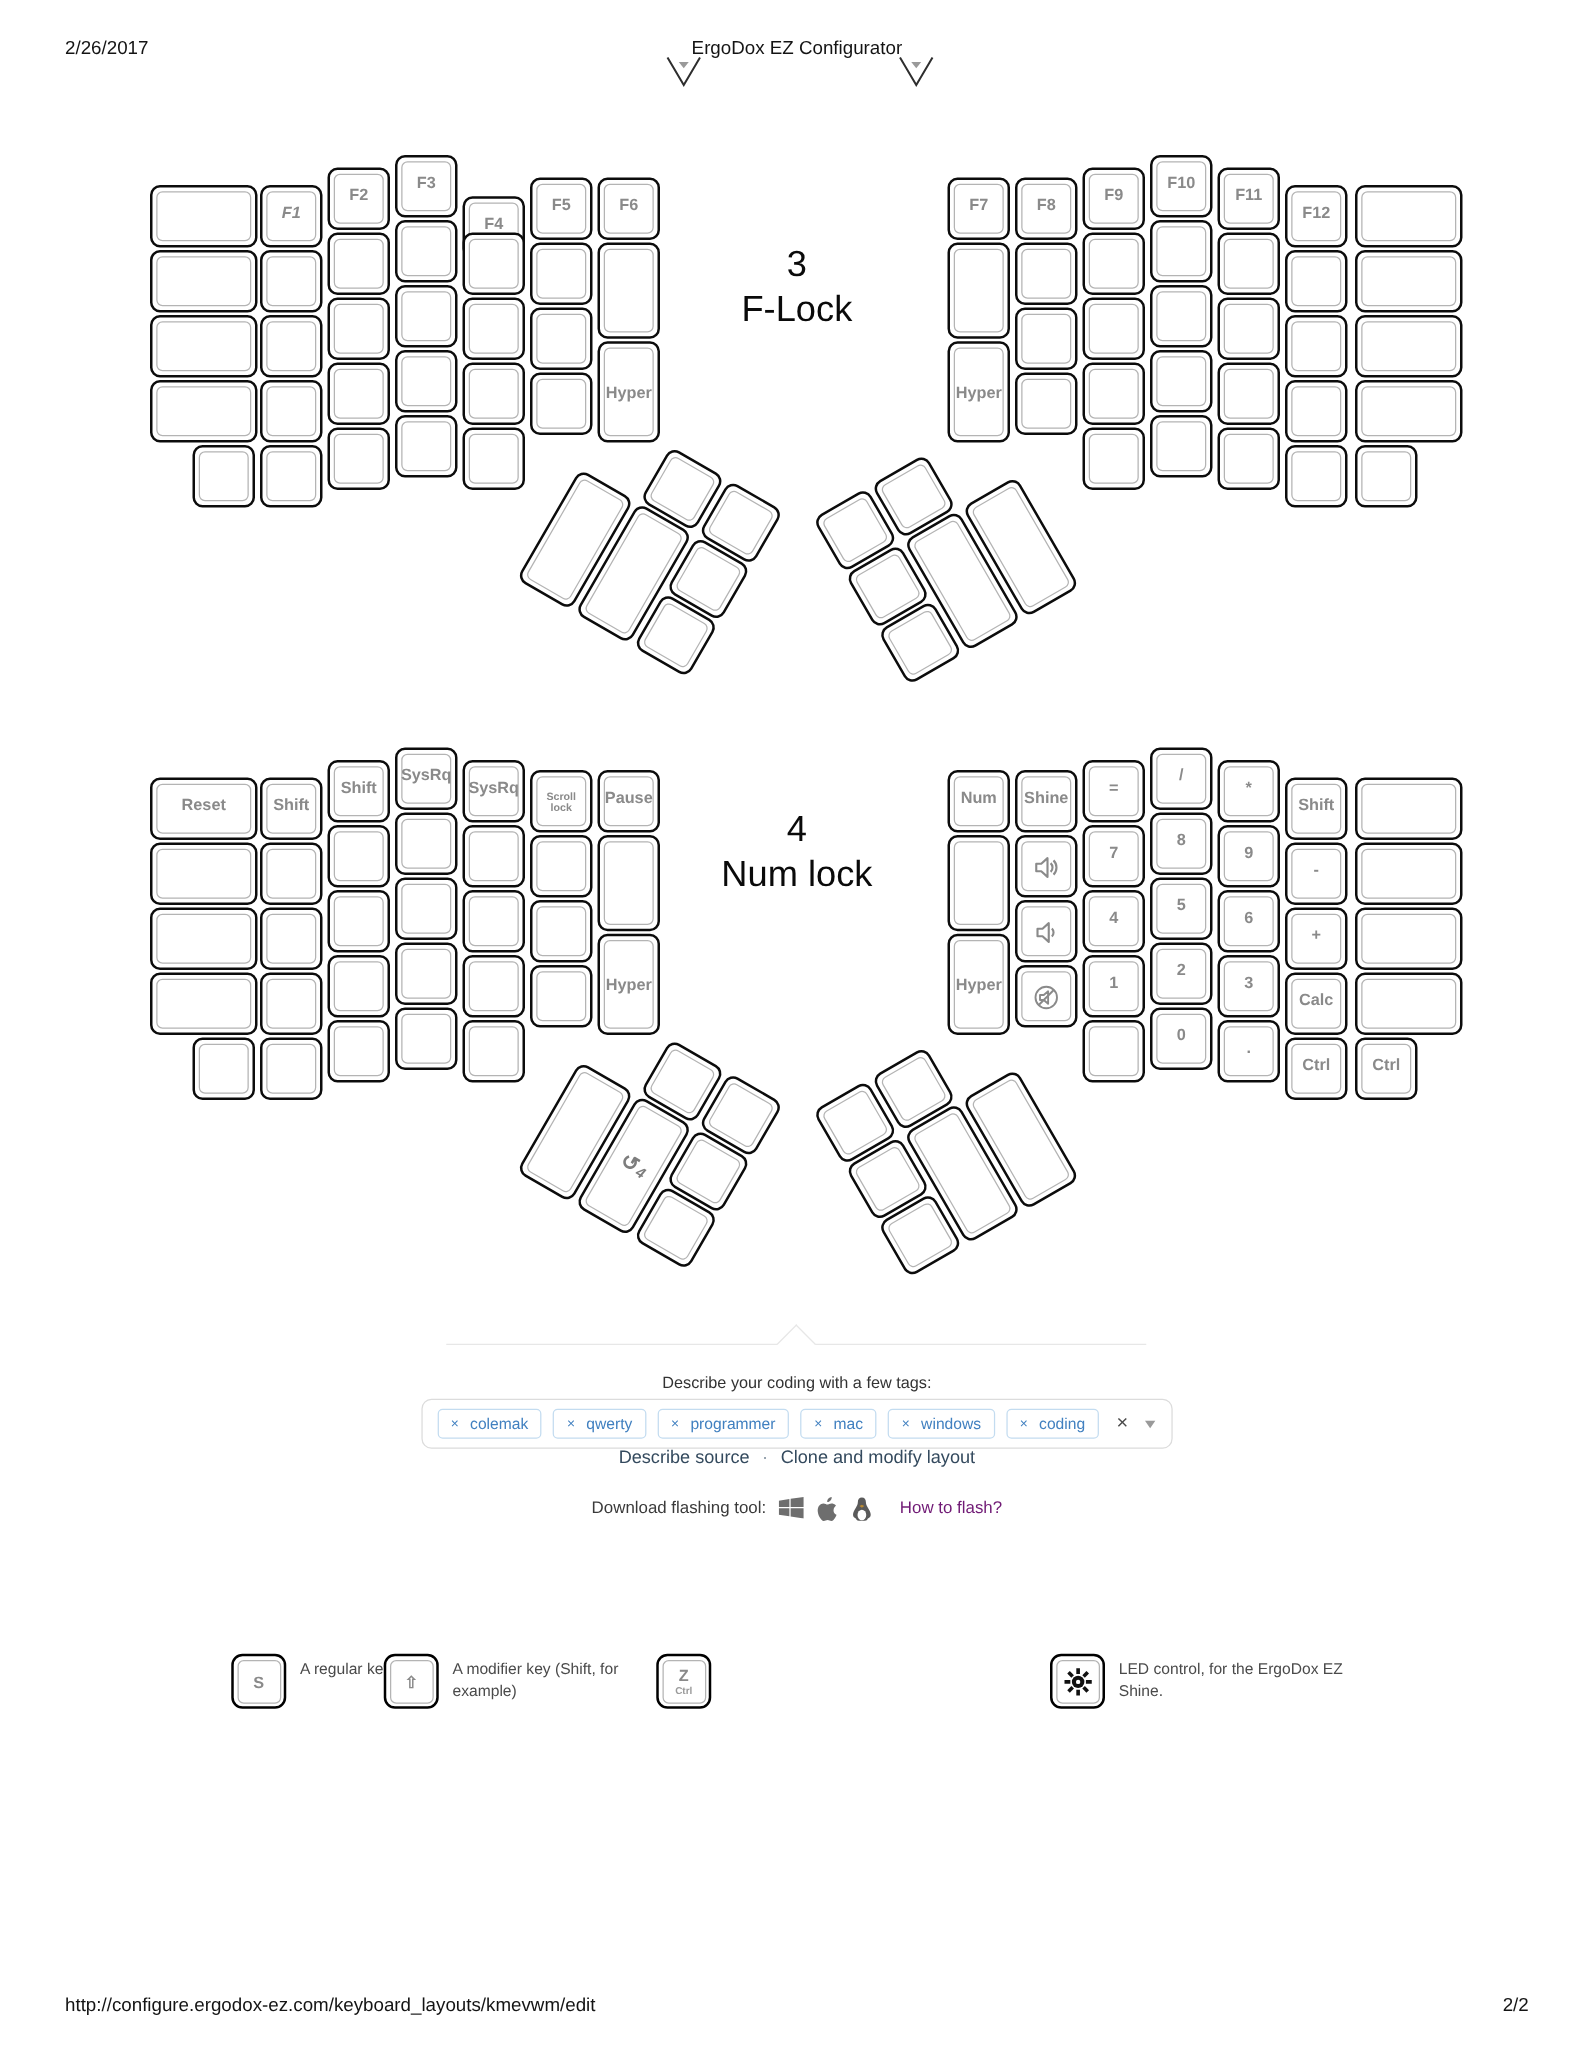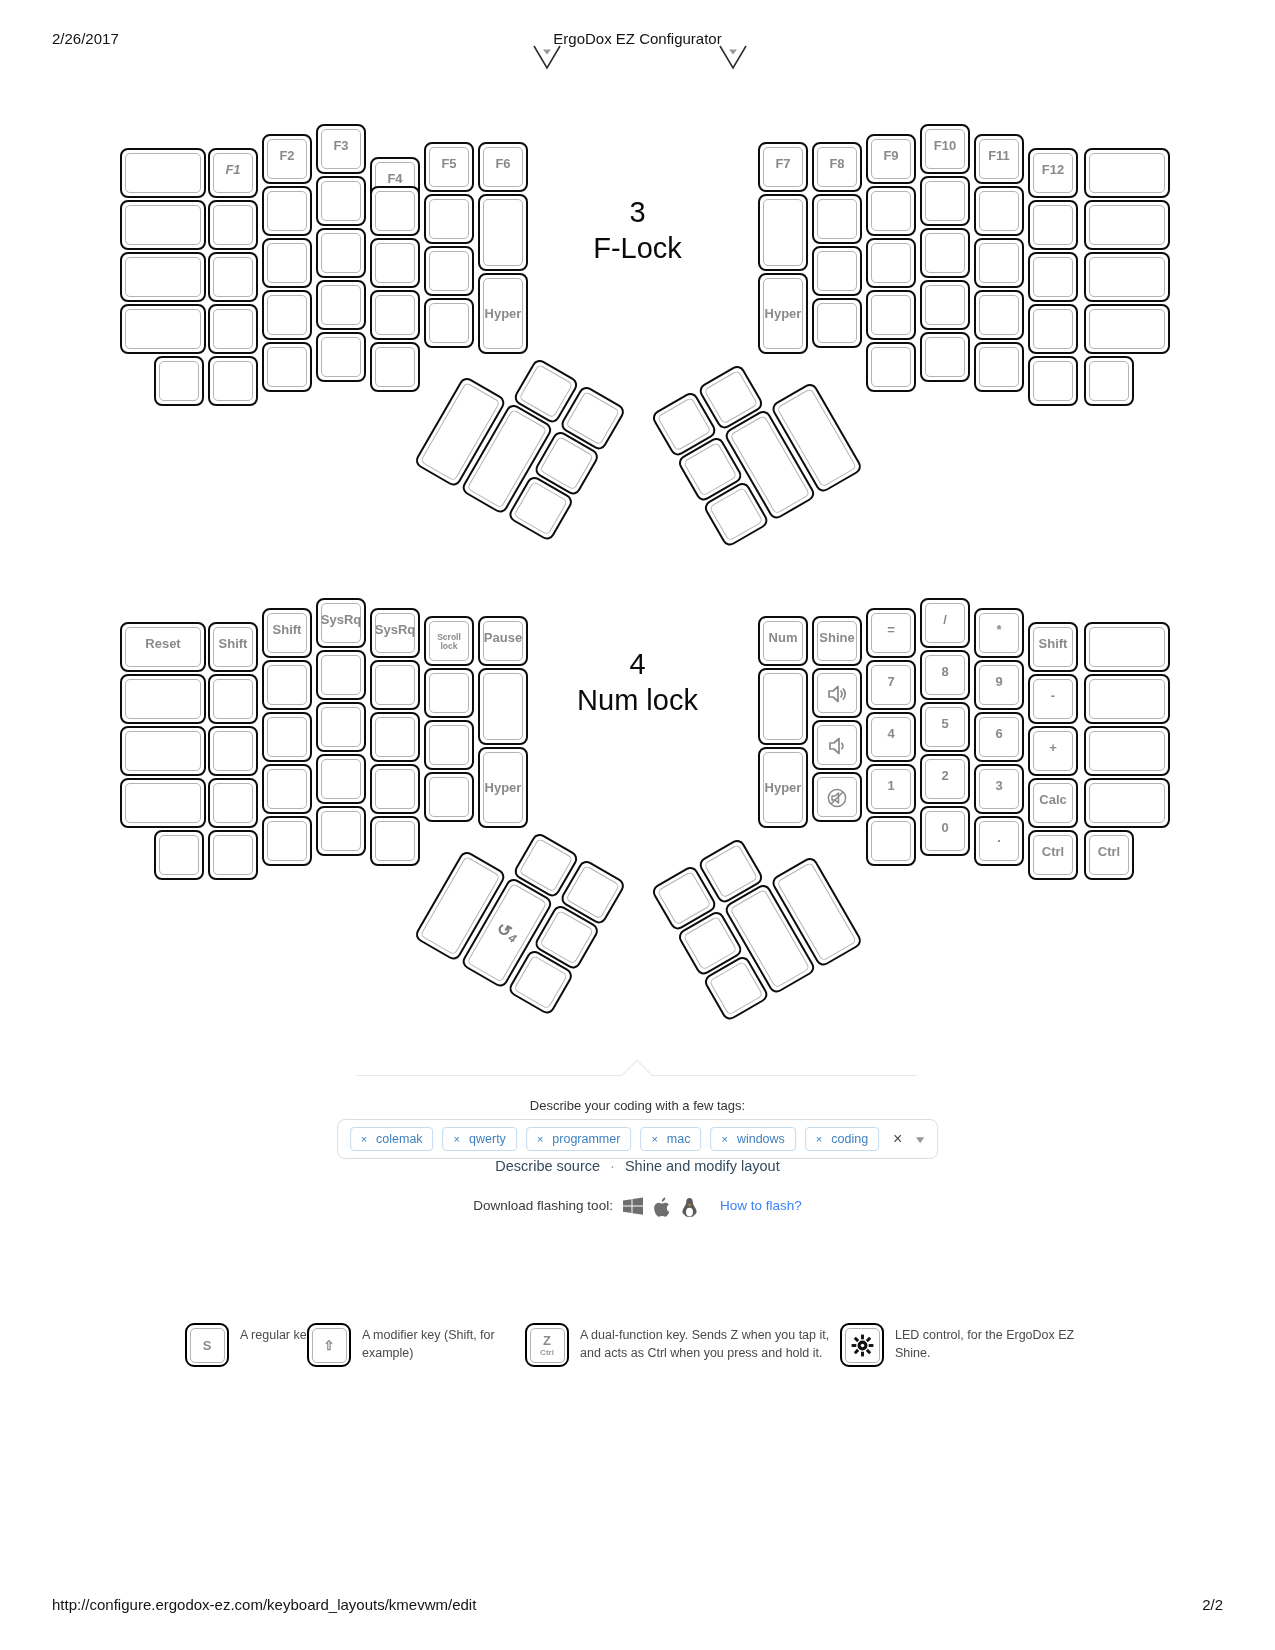--- a/index.html
+++ b/index.html
@@ -26,21 +26,21 @@
 .tag{display:flex;align-items:center;gap:9px;border:1px solid #c3dcf0;border-radius:4px;padding:4px 10px;color:#4180c0;font-size:12.5px;background:#fff;white-space:nowrap}
 .tag-x{font-size:11px;color:#4180c0}
 .clear-x{color:#4a4a4a;font-size:16px;margin-left:5px}
 .caret{color:#9a9a9a;font-size:10px;margin-left:4px;transform:scaleX(1.4)}
 .actions{top:1158px;left:0;width:100%;text-align:center;font-size:14.5px;color:#344a5e}
 .actions .sep{color:#8a98a4;margin:0 10px}
 .actions a{color:#344a5e;text-decoration:none}
 .flash{top:1197px;left:0;width:100%;text-align:center;font-size:13.5px;color:#3a3a3a}
 .flash-icons{display:inline-flex;gap:10px;margin-left:10px;vertical-align:-5px}
 .flash-icon{display:inline-flex}
-.howflash{color:#3b82f6;margin-left:22px}
+.howflash{color:#701a75;margin-left:22px}
 .legend-item{position:absolute;top:1323px;display:flex;gap:11px;align-items:flex-start}
 .legend-key{width:44px;height:44px;border:2.5px solid #000;border-radius:9px;padding:2.5px;background:#fff;flex:none}
 .legend-cap{width:100%;height:100%;border:1.5px solid #b4b4b4;border-radius:5px;display:flex;flex-direction:column;align-items:center;justify-content:center;color:#8a8a8a;font-weight:bold;font-size:13px}
 .lk-sub{font-size:8px;margin-top:0;font-weight:bold;color:#9a9a9a}
 .legend-text{font-size:12.5px;color:#4a4a4a;line-height:1.45;padding-top:3px}
 .li0{left:185px}.li0 .legend-text{width:80px}
 .li1{left:307px}.li1 .legend-text{width:152px}
 .li2{left:525px}.li2 .legend-text{width:256px}
 .li3{left:840px}.li3 .legend-text{width:190px}
 .ftr{top:1596px;font-size:15px;color:#141414}
@@ -590,21 +590,21 @@
       <span class="tag">
         <span class="tag-x">×</span>
         <span>coding</span>
       </span>
     </span>
   <span class="clear-x">×</span>
   <span class="caret">▼</span>
 </div>
 
 <div class="abs actions">
-  <a href="#">Describe source</a><span class="sep">·</span><a href="#">Shine and modify layout</a>
+  <a href="#">Describe source</a><span class="sep">·</span><a href="#">Clone and modify layout</a>
 </div>
 
 <div class="abs flash">
   <span>Download flashing tool:</span><span id="flash-icons" class="flash-icons">
       <span class="flash-icon">
         <svg width="20" height="18" viewBox="0 0 20 18" fill="#6e6e6e">
           <path d="M0 3.5 8.5 2.2 8.5 8.6 0 8.6zM9.5 2 20 .5 20 8.6 9.5 8.6zM0 9.6 8.5 9.6 8.5 16 0 14.7zM9.5 9.6 20 9.6 20 17.7 9.5 16.2z"></path>
         </svg>
       </span>
       <span class="flash-icon">
@@ -639,21 +639,20 @@
       </div>
       <div class="legend-text">A modifier key (Shift, for example)</div>
     </div>
     <div class="legend-item li2">
       <div class="legend-key">
         <div class="legend-cap">
           <span class="lk-main">Z</span>
           <span class="lk-sub">Ctrl</span>
         </div>
       </div>
-      <div class="legend-text">A dual-function key. Sends Z when you tap it, and acts as Ctrl when you press and hold it.</div>
     </div>
     <div class="legend-item li3">
       <div class="legend-key">
         <div class="legend-cap">
           <svg width="27" height="27" viewBox="0 0 26 26">
             <g stroke="#111" stroke-width="2.8">
               <line x1="13" y1="2.5" x2="13" y2="7"></line>
               <line x1="13" y1="19" x2="13" y2="23.5"></line>
               <line x1="2.5" y1="13" x2="7" y2="13"></line>
               <line x1="19" y1="13" x2="23.5" y2="13"></line>

